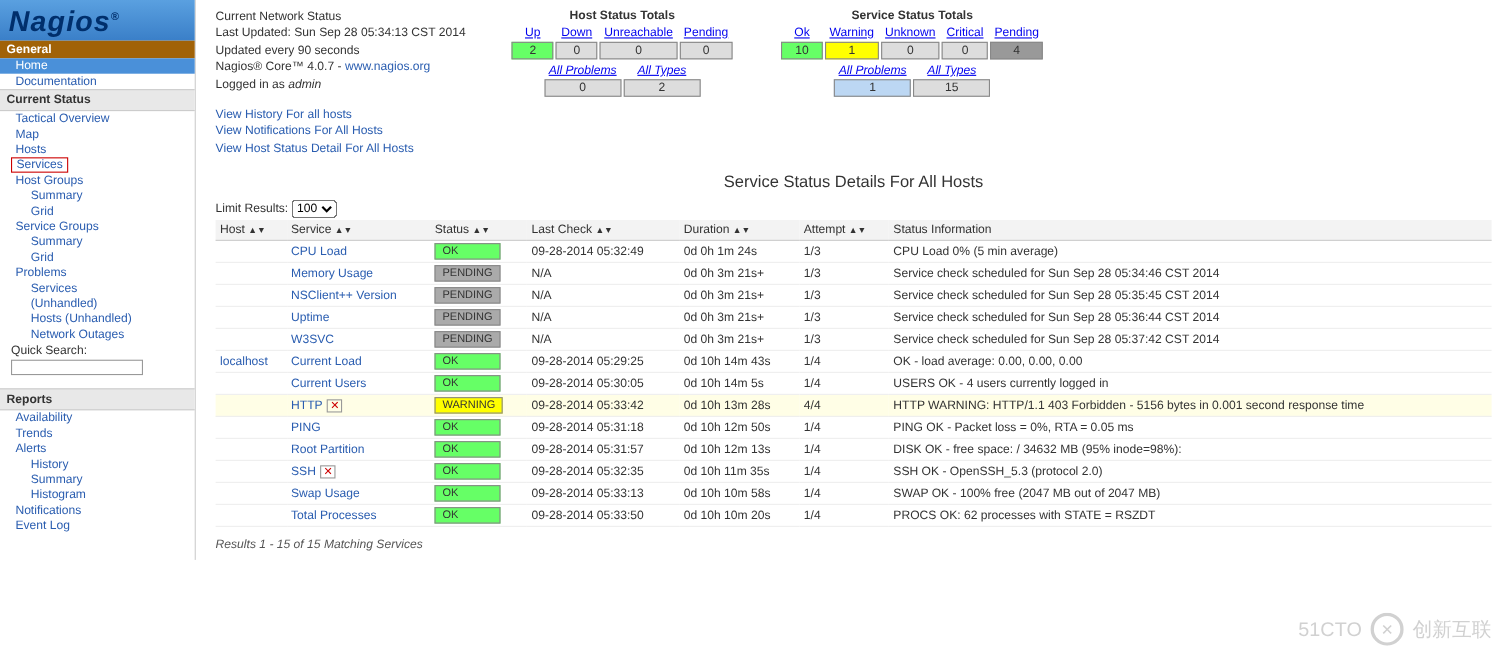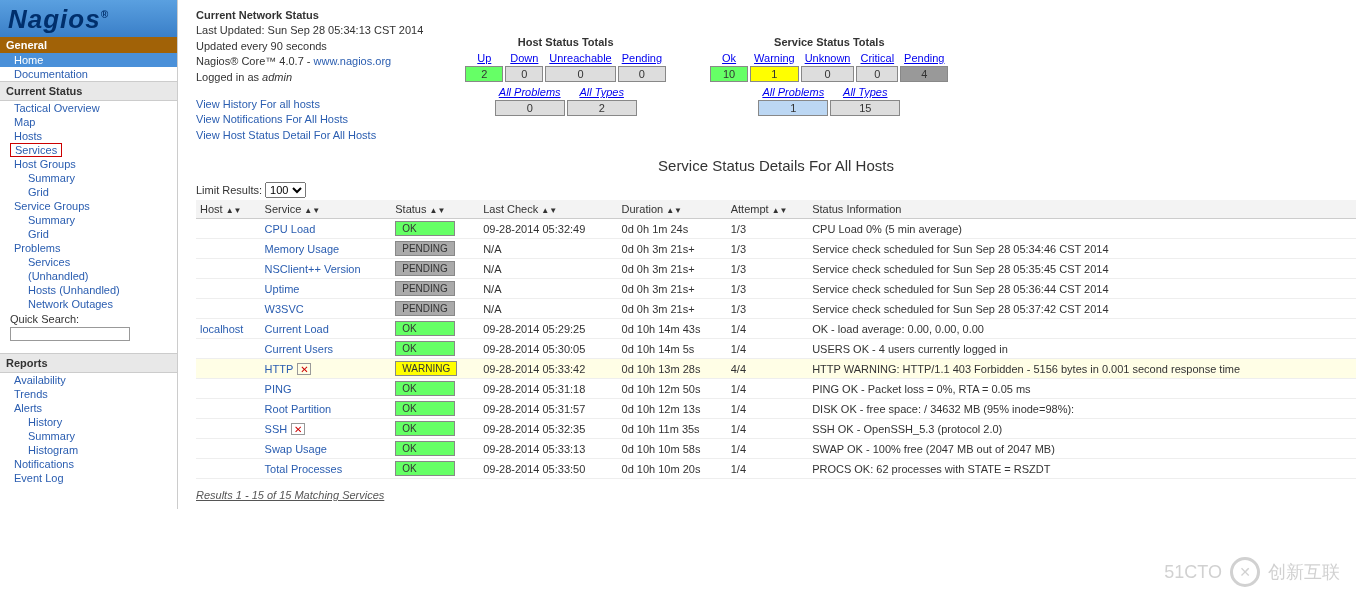--- a/index.html
+++ b/index.html
@@ -12,49 +12,49 @@
 .side-general { background: #a16207; color: #fff; font-weight: bold; padding: 2px 6px; }
 .side-link { display: block; color: #2a5db0; text-decoration: none; padding: 1px 0 1px 14px; font-size: 11px; }
 .side-link.l2 { padding-left: 28px; }
 .side-link.selected { background: #4a90d9; color: #fff; }
 .side-link.boxed { border: 1px solid #c00; display: inline-block; margin-left: 10px; padding: 0 4px; }
 .quick-label { padding: 2px 0 2px 10px; }
 .quick-input { margin-left: 10px; width: 120px; border: 1px solid #999; font-size: 11px; }
 .main { flex: 1; padding: 8px 8px 8px 18px; }
 .top { display: flex; gap: 40px; align-items: flex-start; }
 .info-block { }
-.info-block .title { font-weight: bold; }
+.info-block .title { font-weight: normal; }
 .info-block div { line-height: 1.4; }
 .info-block a { color: #2a5db0; text-decoration: none; }
 .info-block .admin { font-style: italic; }
 .links-block { margin-top: 12px; }
 .links-block a { display: block; color: #2a5db0; text-decoration: none; line-height: 1.4; }
-.totals { text-align: center; margin-top: 28px; }
+.totals { text-align: center; }
 .totals .t-title { font-weight: bold; margin-bottom: 2px; }
 .totals table { border-collapse: separate; border-spacing: 2px; margin: 0 auto; }
 .totals th { font-weight: normal; color: #2a5db0; padding: 0 4px; font-size: 11px; }
 .totals td { border: 1px solid #888; min-width: 38px; text-align: center; padding: 1px 4px; font-size: 11px; }
 .cell-up { background: #6f6; } .cell-gray { background: #ddd; } .cell-ok { background: #6f6; } .cell-warn { background: #ff0; } .cell-blue { background: #bcd7f3; } .cell-darkgray { background: #999; }
 .sub-label { font-style: italic; color: #2a5db0; }
 .page-title { text-align: center; font-weight: normal; font-size: 15px; margin: 14px 0 8px; }
 .limit { margin: 2px 0 2px 0; }
 .limit select { font-size: 11px; }
 .svc-table { width: 100%; border-collapse: collapse; font-size: 11px; }
 .svc-table th { background: #f3f3f3; border-bottom: 1px solid #ccc; text-align: left; padding: 3px 4px; font-weight: normal; }
 .svc-table th .hlabel { color: #333; font-weight: normal; }
 .sort { font-size: 8px; color: #333; display: inline-block; line-height: 8px; }
 .svc-table td { padding: 2px 4px; border-bottom: 1px solid #eee; }
 .svc-table tr.row-warn td { background: #fffee6; }
 .svc-table a { color: #2a5db0; text-decoration: none; }
 .host-boxed { border: 1px solid #c00; display: inline-block; padding: 0 4px; }
 .status-cell { display: inline-block; min-width: 60px; text-align: left; padding: 1px 6px; border: 1px solid #888; font-size: 10px; }
 .st-ok { background: #6f6; } .st-pending { background: #aaa; } .st-warning { background: #ff0; }
 .icon-dis { display: inline-block; width: 14px; height: 12px; font-size: 10px; color: #c00; border: 1px solid #999; text-align: center; line-height: 12px; margin-left: 4px; }
-.results-footer { font-style: italic; margin-top: 10px; color: #555; text-decoration: underline; }
-.watermark { position: fixed; right: 24px; bottom: 10px; opacity: 0.3; font-size: 18px; color: #666; display: flex; align-items: center; gap: 8px; }
+.results-footer { font-style: italic; margin-top: 10px; color: #555; }
+.watermark { position: fixed; right: 8px; bottom: 10px; opacity: 0.3; font-size: 18px; color: #666; display: flex; align-items: center; gap: 8px; }
 .watermark .circ { width: 30px; height: 30px; border: 3px solid #666; border-radius: 50%; display: inline-flex; align-items: center; justify-content: center; font-size: 14px; }
 </style>
 </head>
 <body>
 
 <div class="container">
   <div class="sidebar">
     <div class="logo"><span>Nagios</span><sup>®</sup></div>
     <div class="side-general">General</div>
     <a href="#" class="side-link selected">Home</a>

